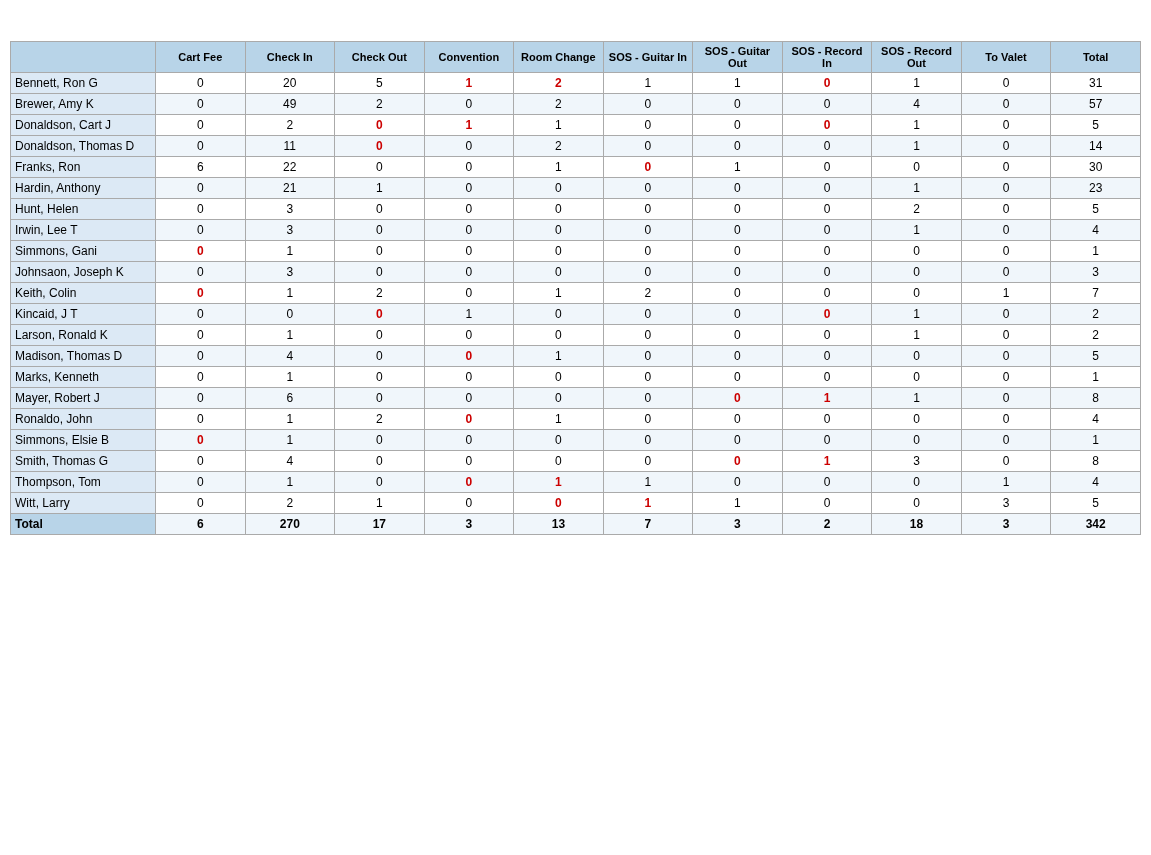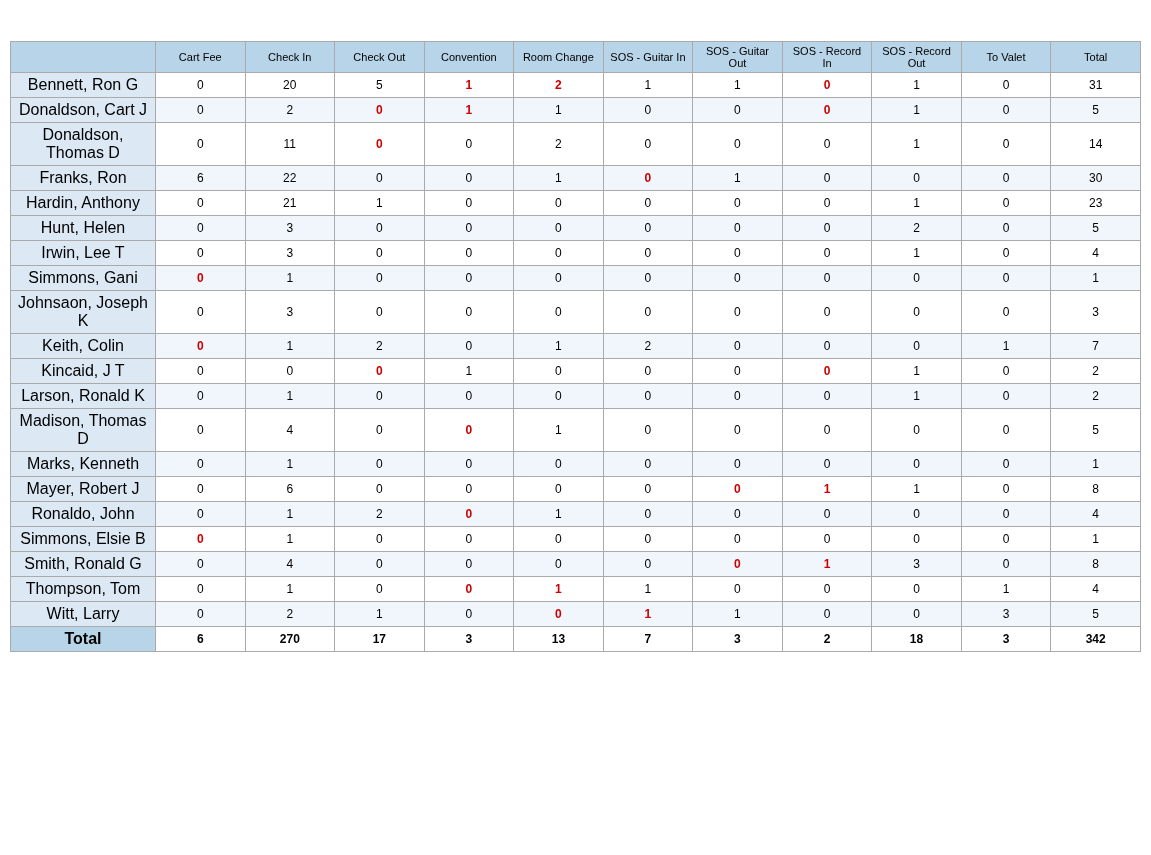--- a/index.html
+++ b/index.html
@@ -22,27 +22,27 @@
       table-layout: fixed;
     }
     th, td {
       border: 1px solid #aaa;
       padding: 3px 4px;
       text-align: center;
       vertical-align: middle;
     }
     th {
       background-color: #b8d4e8;
-      font-weight: normal;
+      font-weight: bold;
       font-size: 11px;
     }
     td.name-col {
-      text-align: center;
+      text-align: left;
       background-color: #dce9f5;
-      font-size: 16px;
+      font-size: 12px;
     }
     tr:nth-child(odd) td:not(.name-col) {
       background-color: #fff;
     }
     tr:nth-child(even) td:not(.name-col) {
       background-color: #f0f6fb;
     }
     tr.total-row td {
       background-color: #b8d4e8;
       font-weight: bold;
@@ -89,20 +89,34 @@
         <td class="red-val">1</td>
         <td class="red-val">2</td>
         <td>1</td>
         <td>1</td>
         <td class="red-val">0</td>
         <td>1</td>
         <td>0</td>
         <td>31</td>
       </tr>
       <tr>
+        <td class="name-col">Brewer, Amy K</td>
+        <td>0</td>
+        <td>49</td>
+        <td>2</td>
+        <td>0</td>
+        <td>2</td>
+        <td>0</td>
+        <td>0</td>
+        <td>0</td>
+        <td>4</td>
+        <td>0</td>
+        <td>57</td>
+      </tr>
+      <tr>
         <td class="name-col">Donaldson, Cart J</td>
         <td>0</td>
         <td>2</td>
         <td class="red-val">0</td>
         <td class="red-val">1</td>
         <td>1</td>
         <td>0</td>
         <td>0</td>
         <td class="red-val">0</td>
         <td>1</td>
@@ -313,21 +327,21 @@
         <td>0</td>
         <td>0</td>
         <td>0</td>
         <td>0</td>
         <td>0</td>
         <td>0</td>
         <td>0</td>
         <td>1</td>
       </tr>
       <tr>
-        <td class="name-col">Smith, Ronald G</td>
+        <td class="name-col">Smith, Thomas G</td>
         <td>0</td>
         <td>4</td>
         <td>0</td>
         <td>0</td>
         <td>0</td>
         <td>0</td>
         <td class="red-val">0</td>
         <td class="red-val">1</td>
         <td>3</td>
         <td>0</td>

